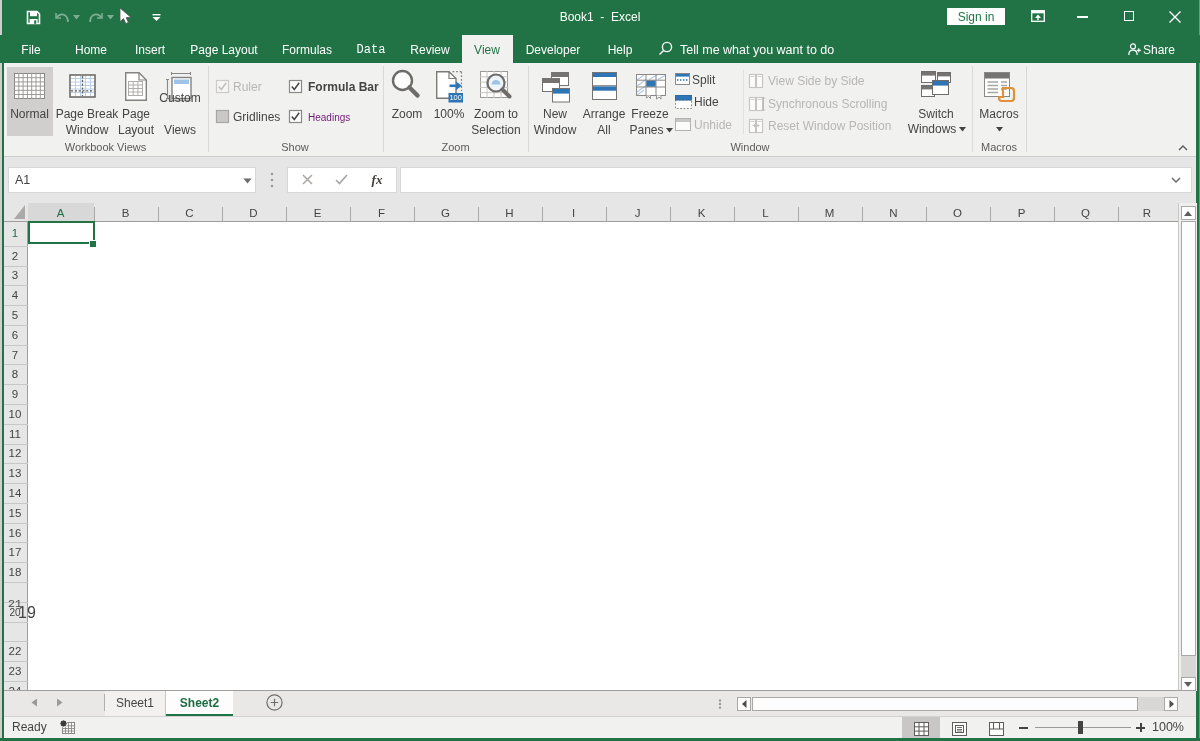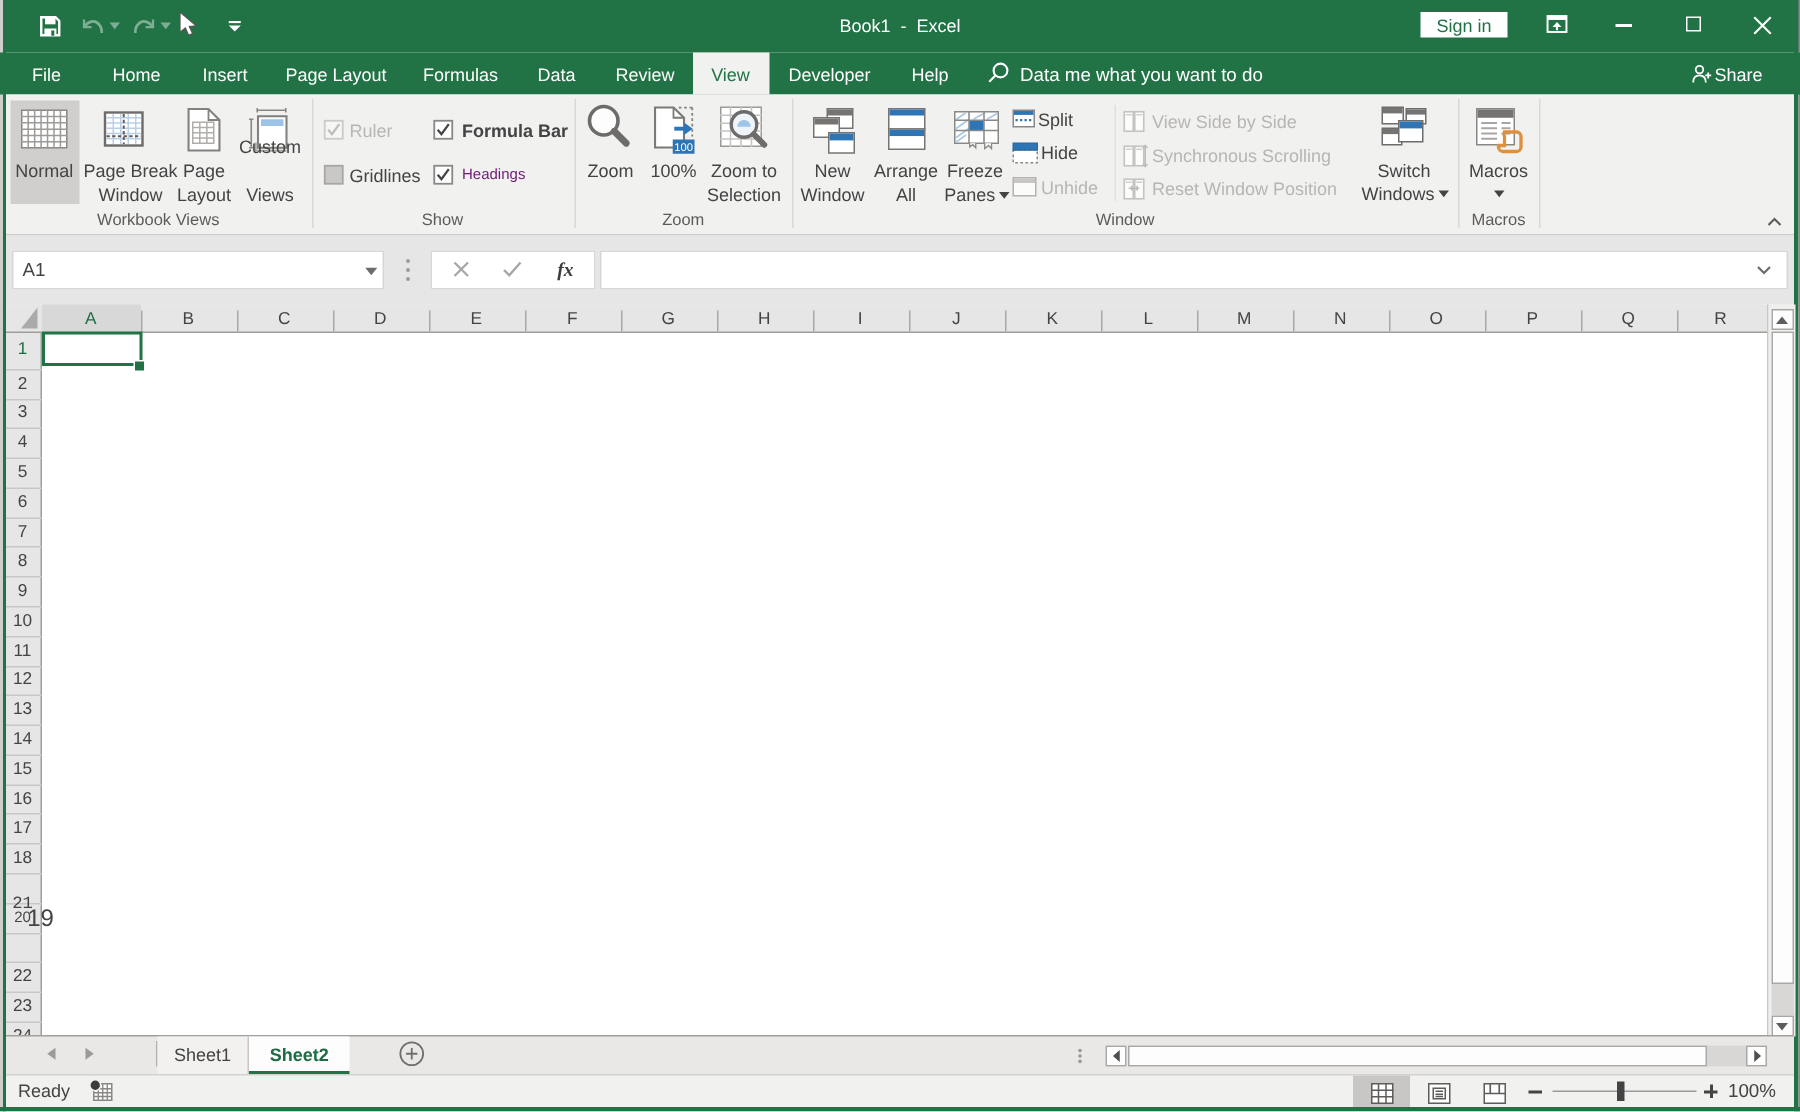--- a/index.html
+++ b/index.html
@@ -58,30 +58,30 @@
 <svg style="left:1169px;top:11px" width="12" height="12" viewBox="0 0 12 12">
 <path d="M0.5 0.5 L11.5 11.5 M11.5 0.5 L0.5 11.5" stroke="#fff" stroke-width="1.4"></path>
 </svg>
 <div class="ab" style="left:0;top:35px;width:1200px;height:28px;background:#217346;"></div>
 <div class="ab" style="left:461.5px;top:35px;width:51px;height:28px;background:#f1f1f0;"></div>
 <div class="ct" style="left:31px;top:49.5px;color:#fff;font-size:12px;">File</div>
 <div class="ct" style="left:91px;top:49.5px;color:#fff;font-size:12px;">Home</div>
 <div class="ct" style="left:150px;top:49.5px;color:#fff;font-size:12px;">Insert</div>
 <div class="ct" style="left:224px;top:49.5px;color:#fff;font-size:12px;">Page Layout</div>
 <div class="ct" style="left:307px;top:49.5px;color:#fff;font-size:12px;">Formulas</div>
-<div class="ct" style="left:371px;top:49.5px;color:#fff;font-size:12px;">Data</div>
+<div class="ct" style="left:371px;top:49.5px;color:#fff;font-size:12px;font-family:Liberation Mono, monospace;">Data</div>
 <div class="ct" style="left:430px;top:49.5px;color:#fff;font-size:12px;">Review</div>
 <div class="ct" style="left:553px;top:49.5px;color:#fff;font-size:12px;">Developer</div>
 <div class="ct" style="left:620px;top:49.5px;color:#fff;font-size:12px;">Help</div>
 <div class="ct" style="left:487px;top:49.5px;color:#217346;font-size:12px;">View</div>
 <svg style="left:658px;top:41px" width="15" height="15" viewBox="0 0 15 15">
 <circle cx="9" cy="6" r="4.6" fill="none" stroke="#fff" stroke-width="1.4"></circle>
 <path d="M5.6 9.4 L1.5 13.5" stroke="#fff" stroke-width="1.4"></path>
 </svg>
-<div class="lt" style="left:680px;top:50px;color:#fff;font-size:12.5px;">Data me what you want to do</div>
+<div class="lt" style="left:680px;top:50px;color:#fff;font-size:12.5px;">Tell me what you want to do</div>
 <svg style="left:1128px;top:43px" width="13" height="13" viewBox="0 0 13 13">
 <circle cx="5" cy="3.4" r="2.5" fill="none" stroke="#fff" stroke-width="1.2"></circle>
 <path d="M0.8 12 C0.8 8.8 2.6 7.2 5 7.2 C7.4 7.2 9.2 8.8 9.2 12" fill="none" stroke="#fff" stroke-width="1.2"></path>
 <path d="M10.8 5.3 V9.3 M8.8 7.3 H12.8" stroke="#fff" stroke-width="1.2"></path>
 </svg>
 <div class="lt" style="left:1143px;top:50px;color:#fff;font-size:12px;">Share</div>
 <div class="ab" style="left:4px;top:63px;width:1192px;height:94px;background:#f1f1f0;"></div>
 <div class="ab" style="left:4px;top:156px;width:1192px;height:1px;background:#cfcdcb;"></div>
 <div class="ab" style="left:207.5px;top:66px;width:1px;height:86px;background:#dbd9d7;"></div>
 <div class="ab" style="left:383px;top:66px;width:1px;height:86px;background:#dbd9d7;"></div>

